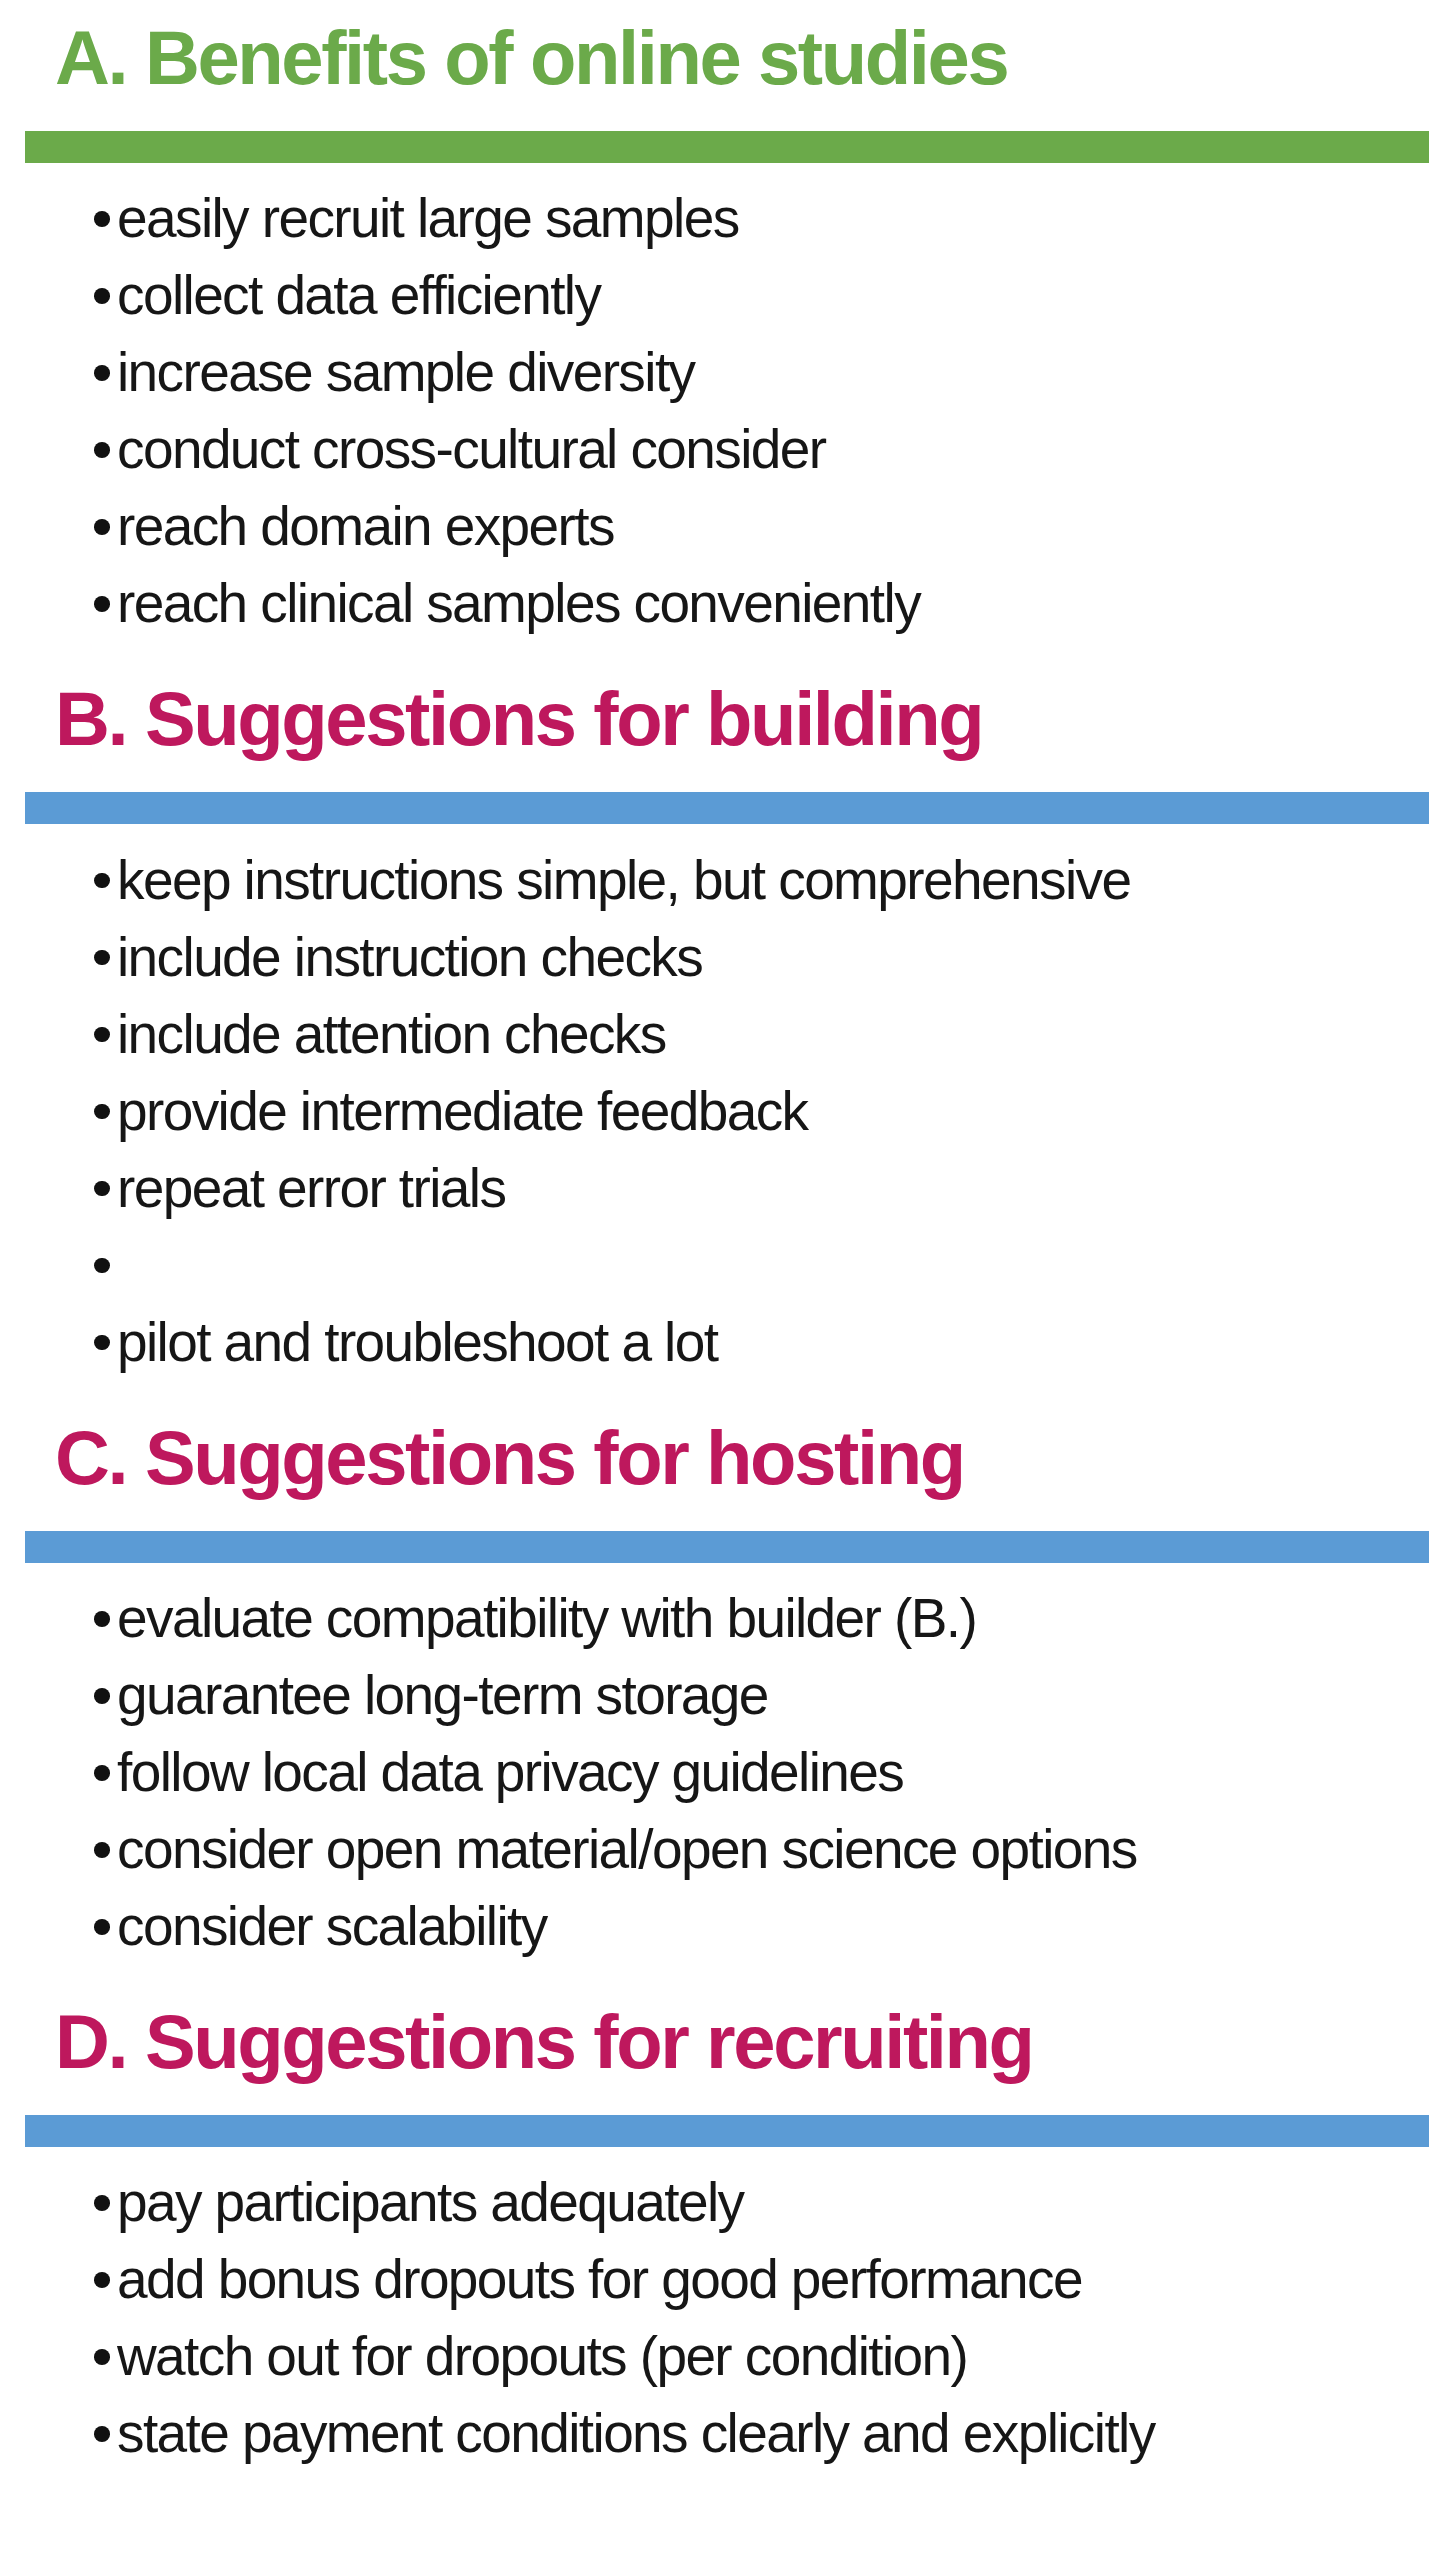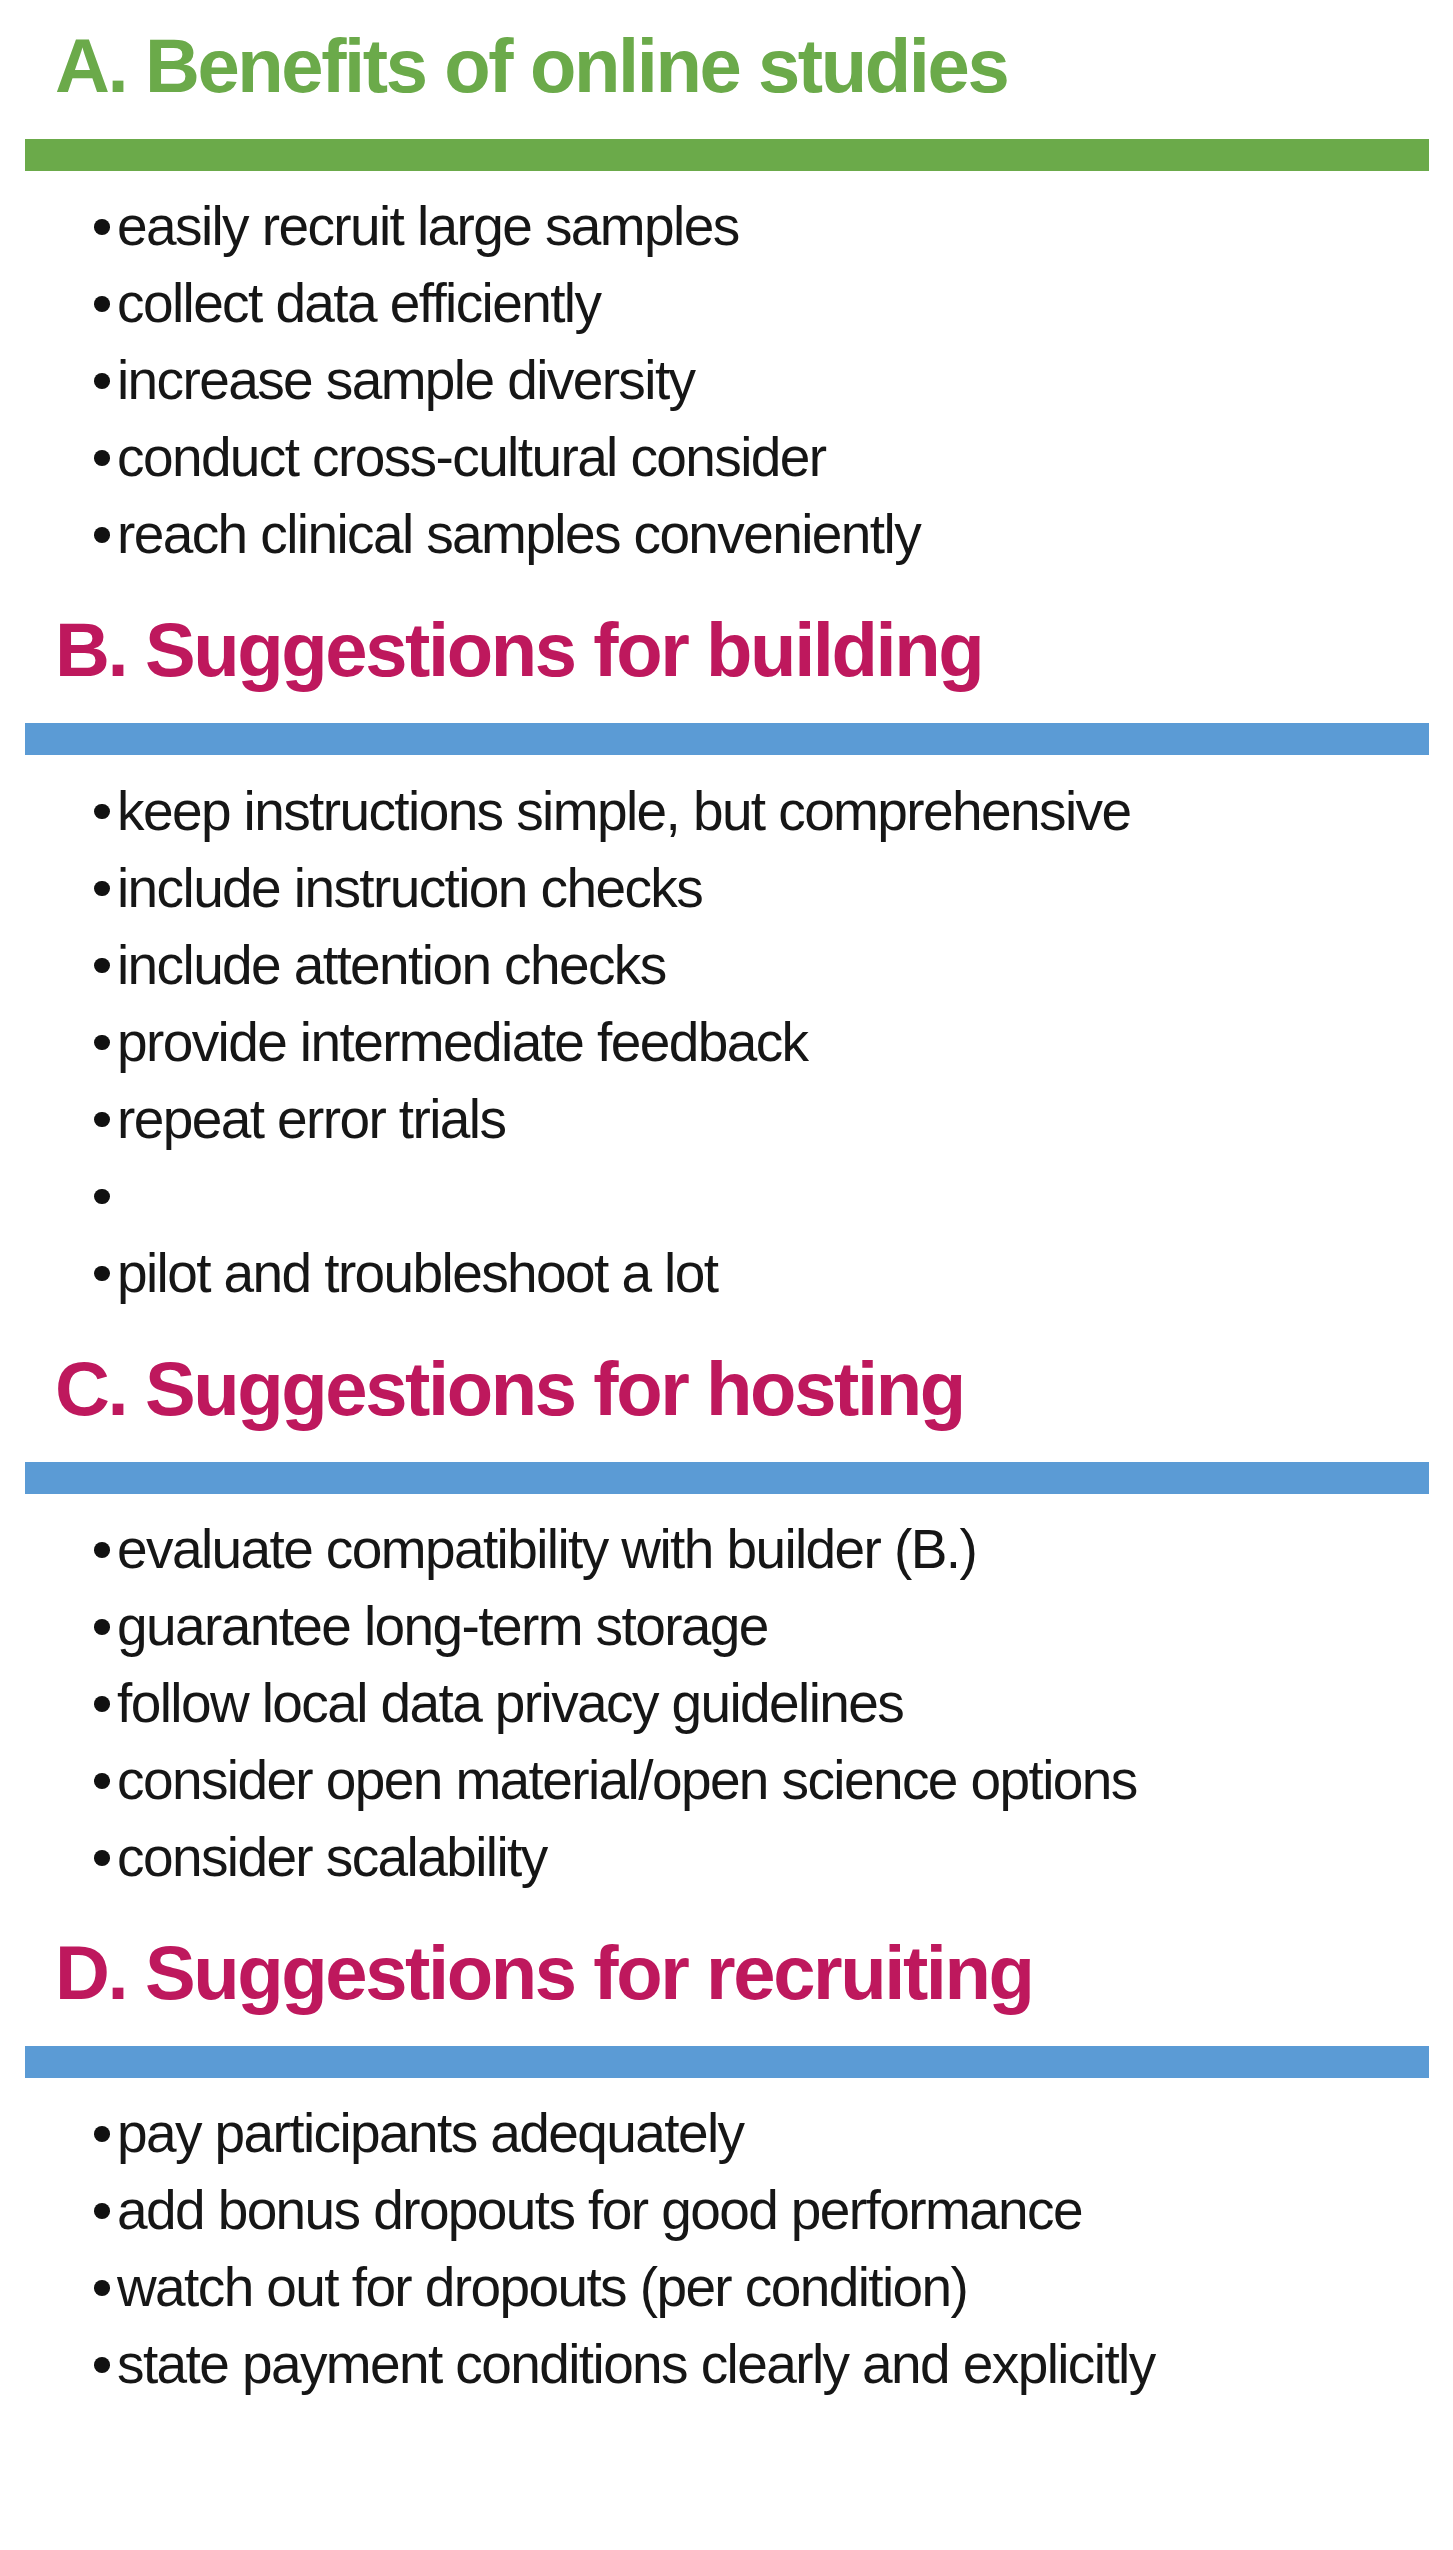--- a/index.html
+++ b/index.html
@@ -17,21 +17,21 @@
     margin: 0 0 0 55px;
     font-size: 76px;
     font-weight: bold;
     line-height: 1.0;
     letter-spacing: -2.4px;
     white-space: nowrap;
   }
   .heading-green { color: #6BAA4A; }
   .heading-blue  { color: #be185d; }
 
-  .section-a .section-heading { margin-top: 28px; }
+  .section-a .section-heading { margin-top: 20px; }
   .section-b .section-heading,
   .section-c .section-heading,
   .section-d .section-heading { margin-top: 39px; }
 
   .accent-bar {
     height: 32px;
     margin: 35px 24.4px 0 25px;
   }
   .bar-green { background: #6BAA4A; }
   .bar-blue  { background: #5B9BD5; }
@@ -67,20 +67,21 @@
 <div class="page">
 
   <section class="section-a">
     <h2 class="section-heading heading-green">A. Benefits of online studies</h2>
     <div class="accent-bar bar-green"></div>
     <ul class="bullet-list">
       <li><span class="bullet-dot"></span><span>easily recruit large samples</span></li>
       <li><span class="bullet-dot"></span><span>collect data efficiently</span></li>
       <li><span class="bullet-dot"></span><span>increase sample diversity</span></li>
       <li><span class="bullet-dot"></span><span>conduct cross-cultural consider</span></li>
+      <li><span class="bullet-dot"></span><span>reach domain experts</span></li>
       <li><span class="bullet-dot"></span><span>reach clinical samples conveniently</span></li>
     </ul>
   </section>
 
   <section class="section-b">
     <h2 class="section-heading heading-blue">B. Suggestions for building</h2>
     <div class="accent-bar bar-blue"></div>
     <ul class="bullet-list">
       <li><span class="bullet-dot"></span><span>keep instructions simple, but comprehensive</span></li>
       <li><span class="bullet-dot"></span><span>include instruction checks</span></li>

